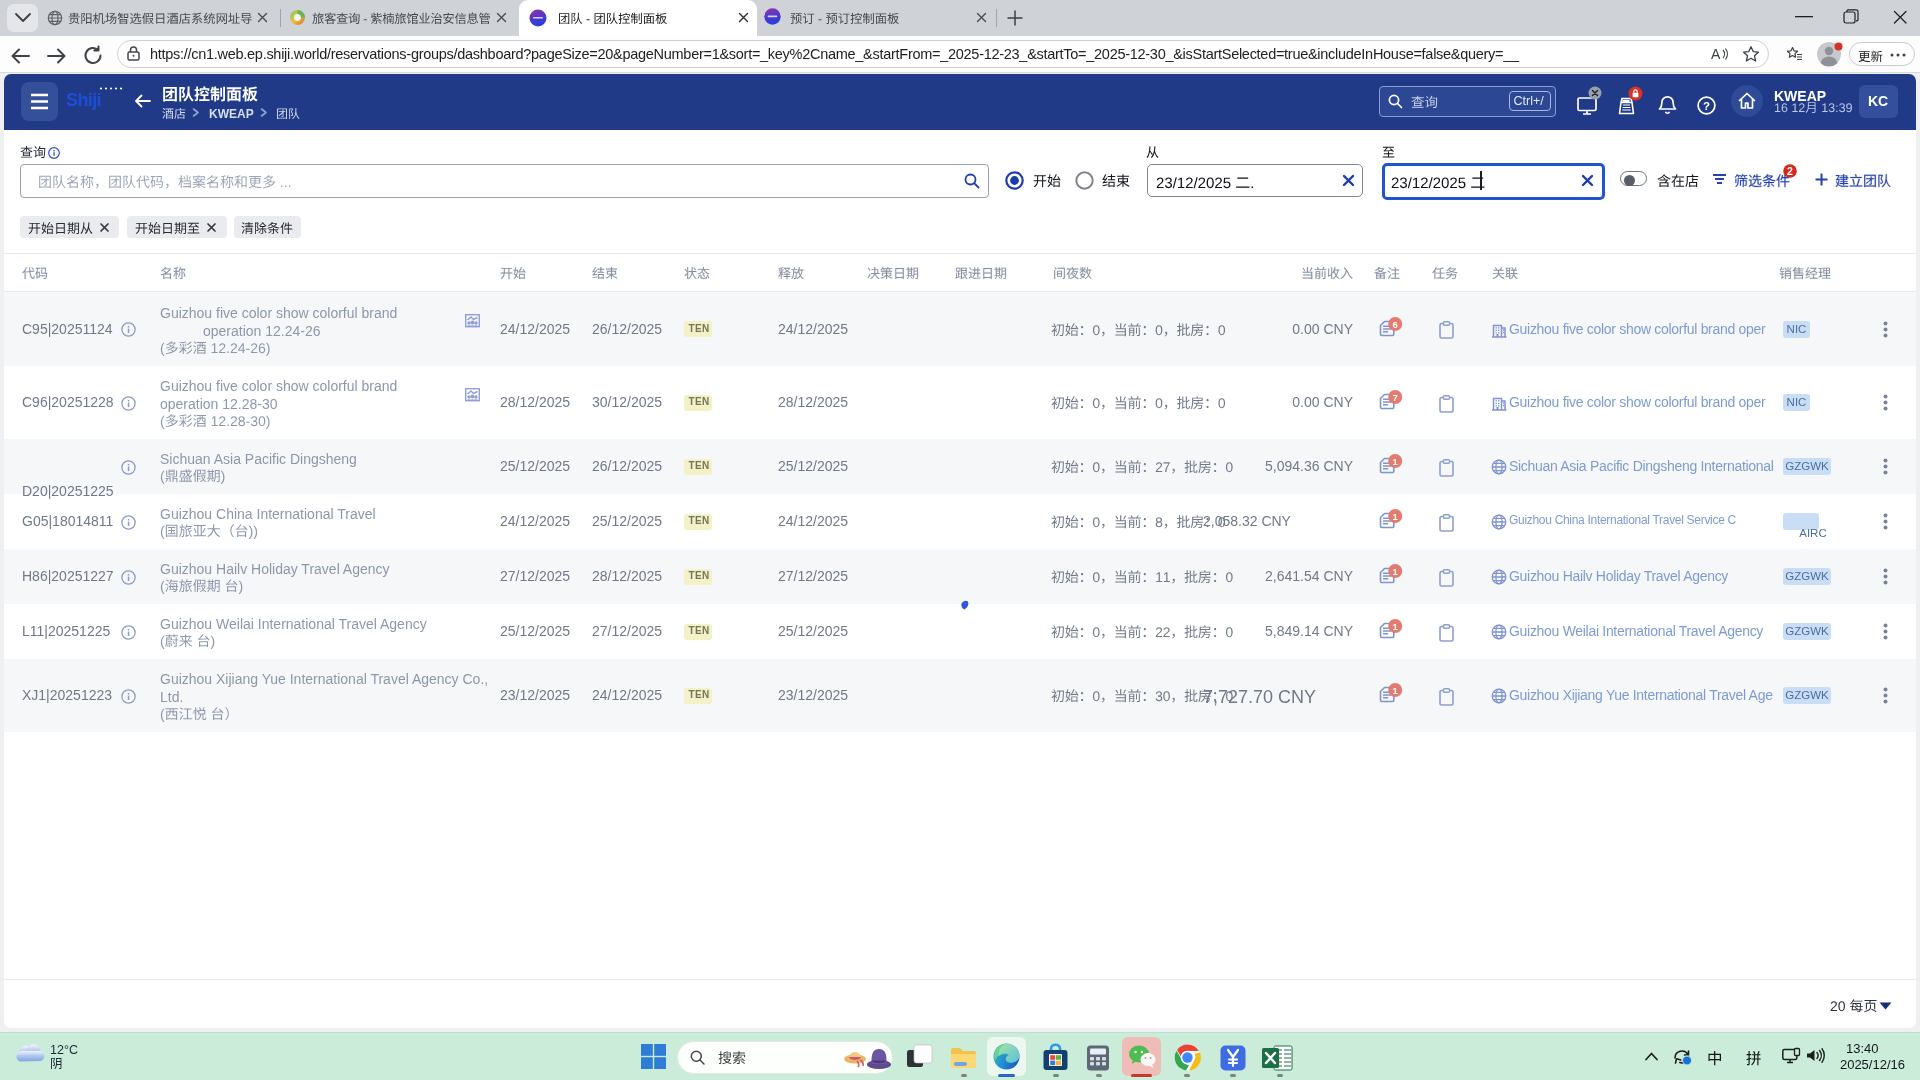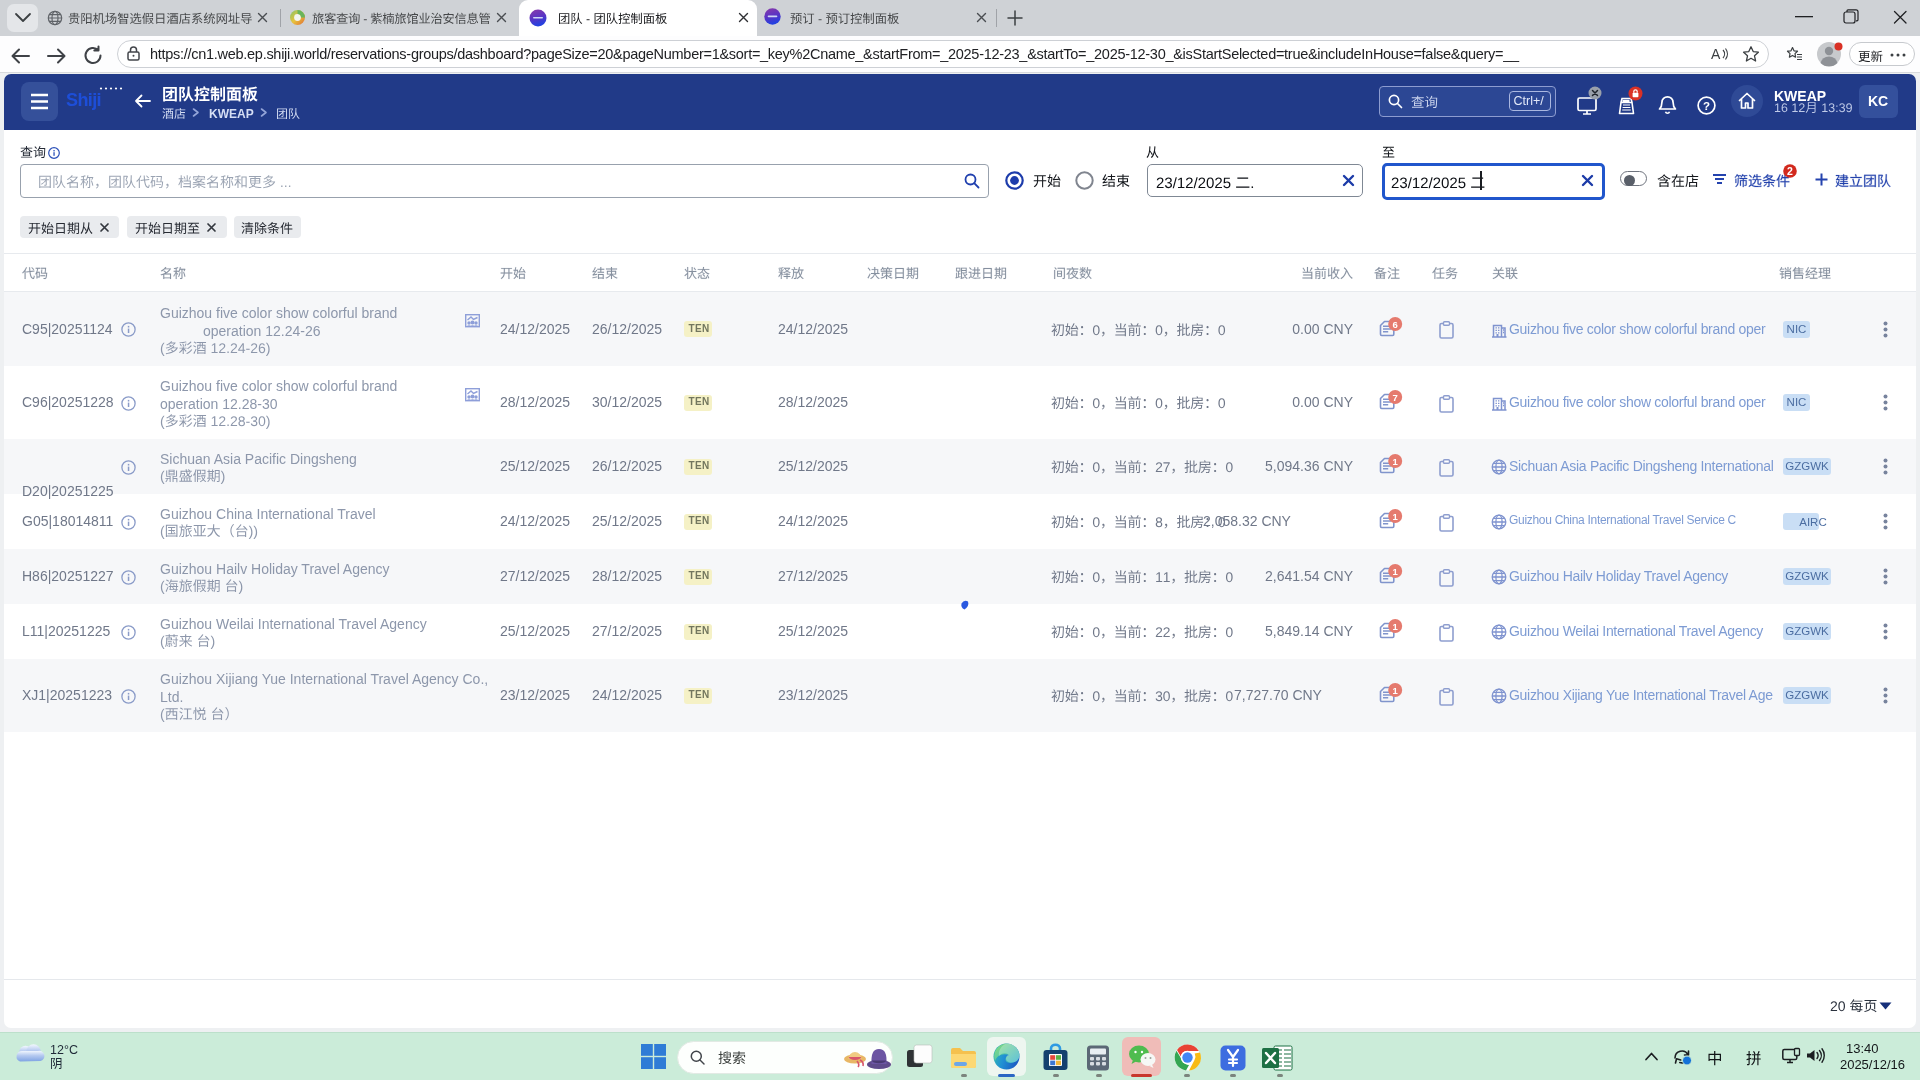--- a/index.html
+++ b/index.html
@@ -1003,21 +1003,21 @@
   </svg>
 <svg class="t" style="left:1491px;top:514px" width="16" height="16">
     <g fill="none" stroke="#7f93cf" stroke-width="1.3">
       <circle cx="8" cy="8" r="6.8"></circle>
       <ellipse cx="8" cy="8" rx="3.1" ry="6.8"></ellipse>
       <path d="M1.3 8h13.4M2.2 4.4h11.6M2.2 11.6h11.6"></path>
     </g>
   </svg>
 <div style="position:absolute;left:1509px;top:513px;width:268px;font-size:12px;letter-spacing:-0.3px;color:#7d9bd3;white-space:nowrap;overflow:hidden">Guizhou China International Travel Service C</div>
 <div style="position:absolute;left:1783px;top:513px;width:36px;height:17px;background:#c9def5;border-radius:3px"></div>
-<div style="position:absolute;left:1783px;top:516px;width:60px;text-align:center;font-size:11.5px;color:#4b6da1">AIRC</div>
+<div style="position:absolute;left:1783px;top:527px;width:60px;text-align:center;font-size:11.5px;color:#4b6da1">AIRC</div>
 <svg class="t" style="left:1882.5px;top:513px" width="5" height="17">
     <circle cx="2.5" cy="2.5" r="2" fill="#77839d"></circle>
     <circle cx="2.5" cy="8.5" r="2" fill="#77839d"></circle>
     <circle cx="2.5" cy="14.5" r="2" fill="#77839d"></circle>
   </svg>
 <div style="position:absolute;left:4px;top:549px;width:1912px;height:55px;background:#f6f7f9"></div>
 <div style="position:absolute;left:22px;top:568px;font-size:14px;color:#707889;white-space:pre;">H86|20251227</div>
 <svg class="t" style="left:121px;top:569.5px" width="15" height="15">
     <circle cx="7.5" cy="7.5" r="6.6" fill="none" stroke="#8a9bc8" stroke-width="1.3"></circle>
     <rect x="6.8" y="6.6" width="1.5" height="4.4" fill="#8a9bc8"></rect>
@@ -1187,21 +1187,21 @@
       <use href="#gff1a" x="6451"></use>
       <use href="#L33" x="7436"></use>
       <use href="#L30" x="7977"></use>
       <use href="#gff0c" x="8518"></use>
       <use href="#g6279" x="9503"></use>
       <use href="#g623f" x="10488"></use>
       <use href="#gff1a" x="11473"></use>
       <use href="#L30" x="12458"></use>
     </g>
   </svg>
-<div style="position:absolute;left:1203px;top:687px;width:150px;font-size:14px;color:#707889;text-align:center;white-space:pre">7,727.70 CNY</div>
+<div style="position:absolute;left:1203px;top:687px;width:150px;font-size:18px;color:#707889;text-align:left;white-space:pre">7,727.70 CNY</div>
 <svg class="t" style="left:1379px;top:686px" width="25" height="25">
     <path d="M1.5 5.5 L5.5 1.5 H13.6 a1.2 1.2 0 0 1 1.2 1.2 V14.3 a1.2 1.2 0 0 1 -1.2 1.2 H2.7 a1.2 1.2 0 0 1 -1.2 -1.2Z" fill="none" stroke="#8094cc" stroke-width="1.6" stroke-linejoin="round"></path>
     <path d="M4 6.2h8.2M4 9h8.2M4 11.8h5.2" stroke="#8094cc" stroke-width="1.5"></path>
     <circle cx="16.2" cy="4" r="7" fill="#e57a6e"></circle>
     <text x="13.5" y="7.6" font-size="9.5" font-weight="bold" font-family="Liberation Sans" fill="#fff">1</text>
   </svg>
 <svg class="t" style="left:1439px;top:687.5px" width="15" height="18">
     <rect x="1" y="2.5" width="13" height="14.5" rx="1.5" fill="none" stroke="#8e9ecf" stroke-width="1.6"></rect>
     <rect x="4.5" y="0.8" width="6" height="3.4" rx="1" fill="#fff" stroke="#8e9ecf" stroke-width="1.4"></rect>
   </svg>

